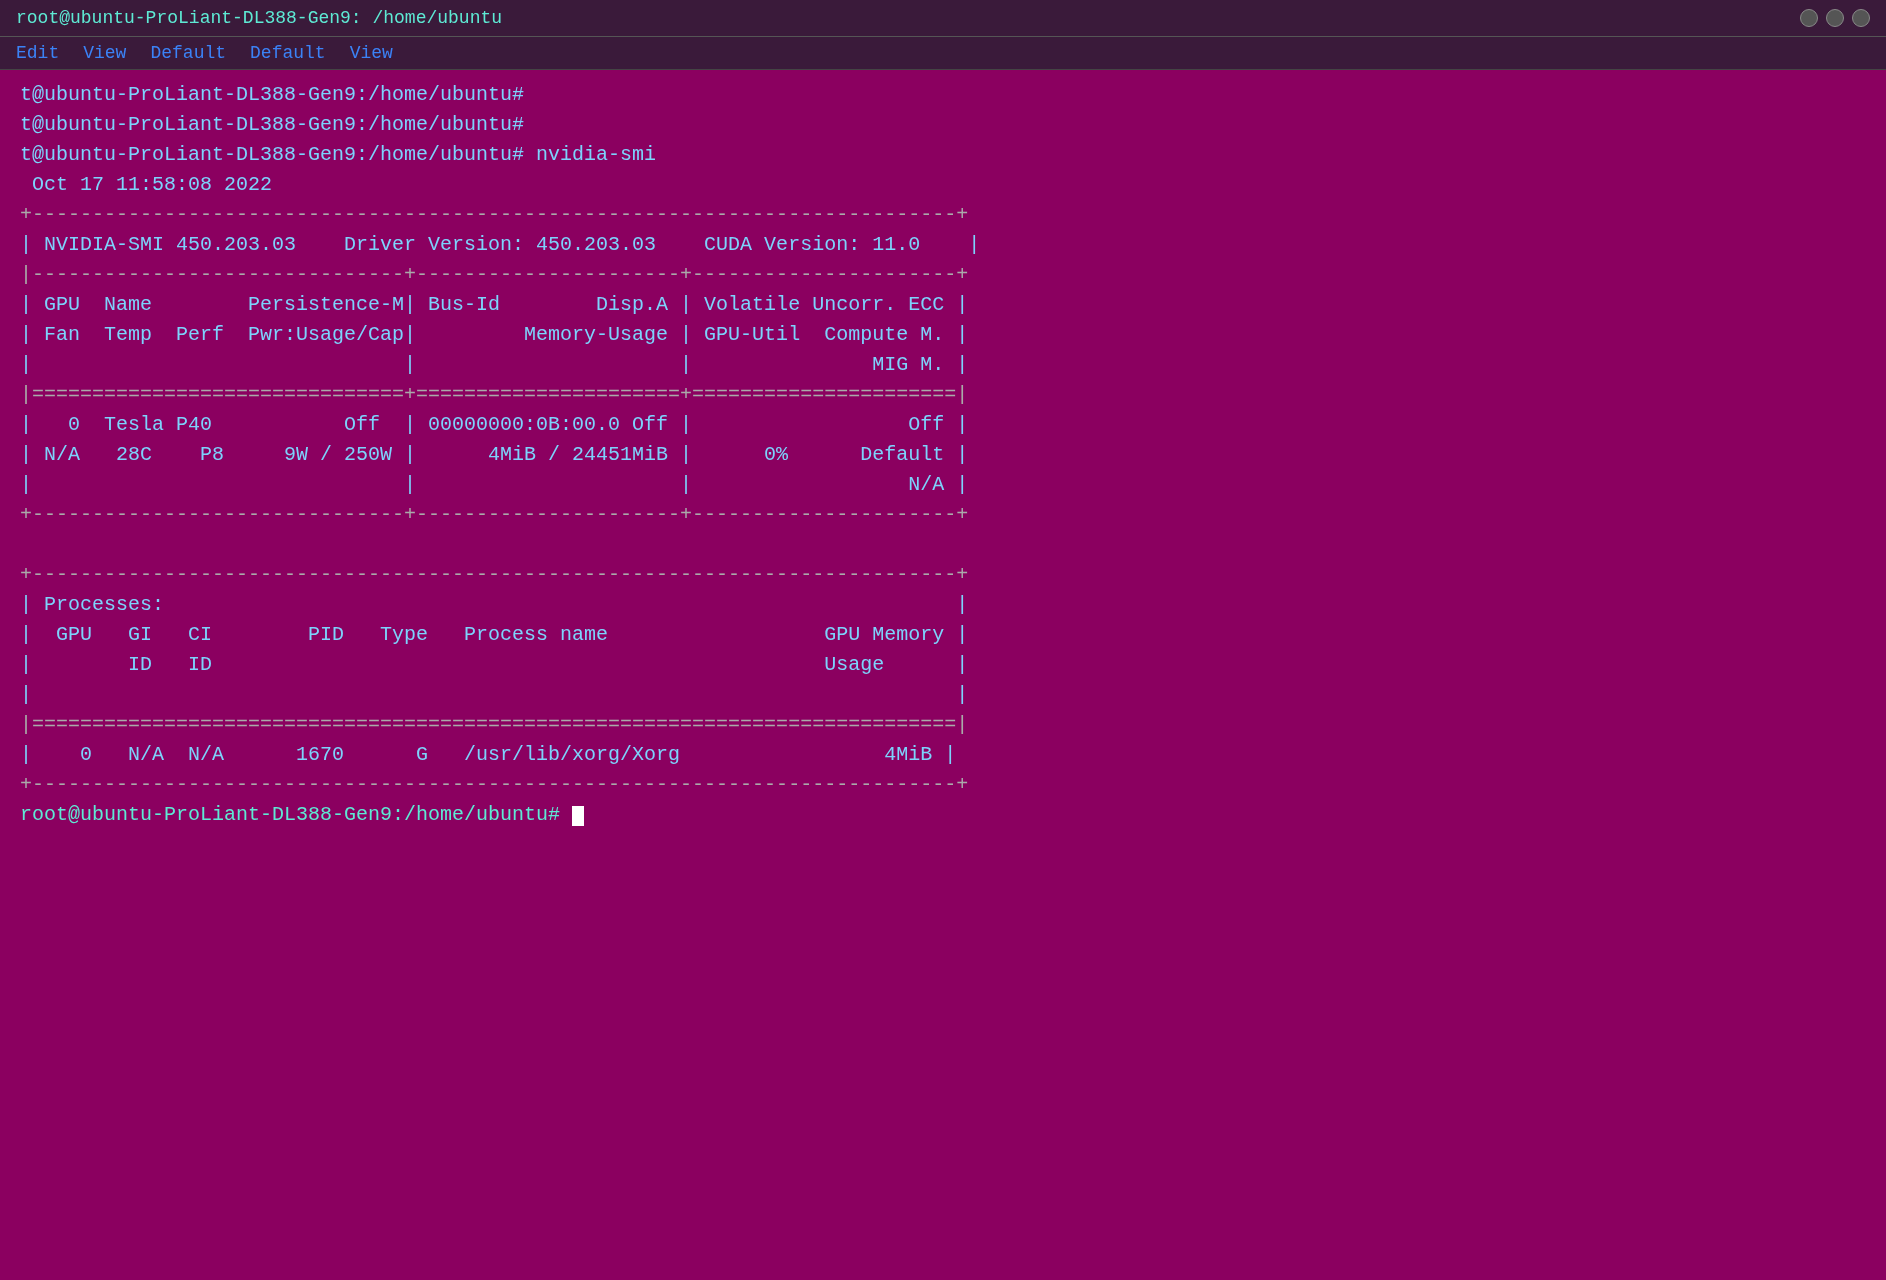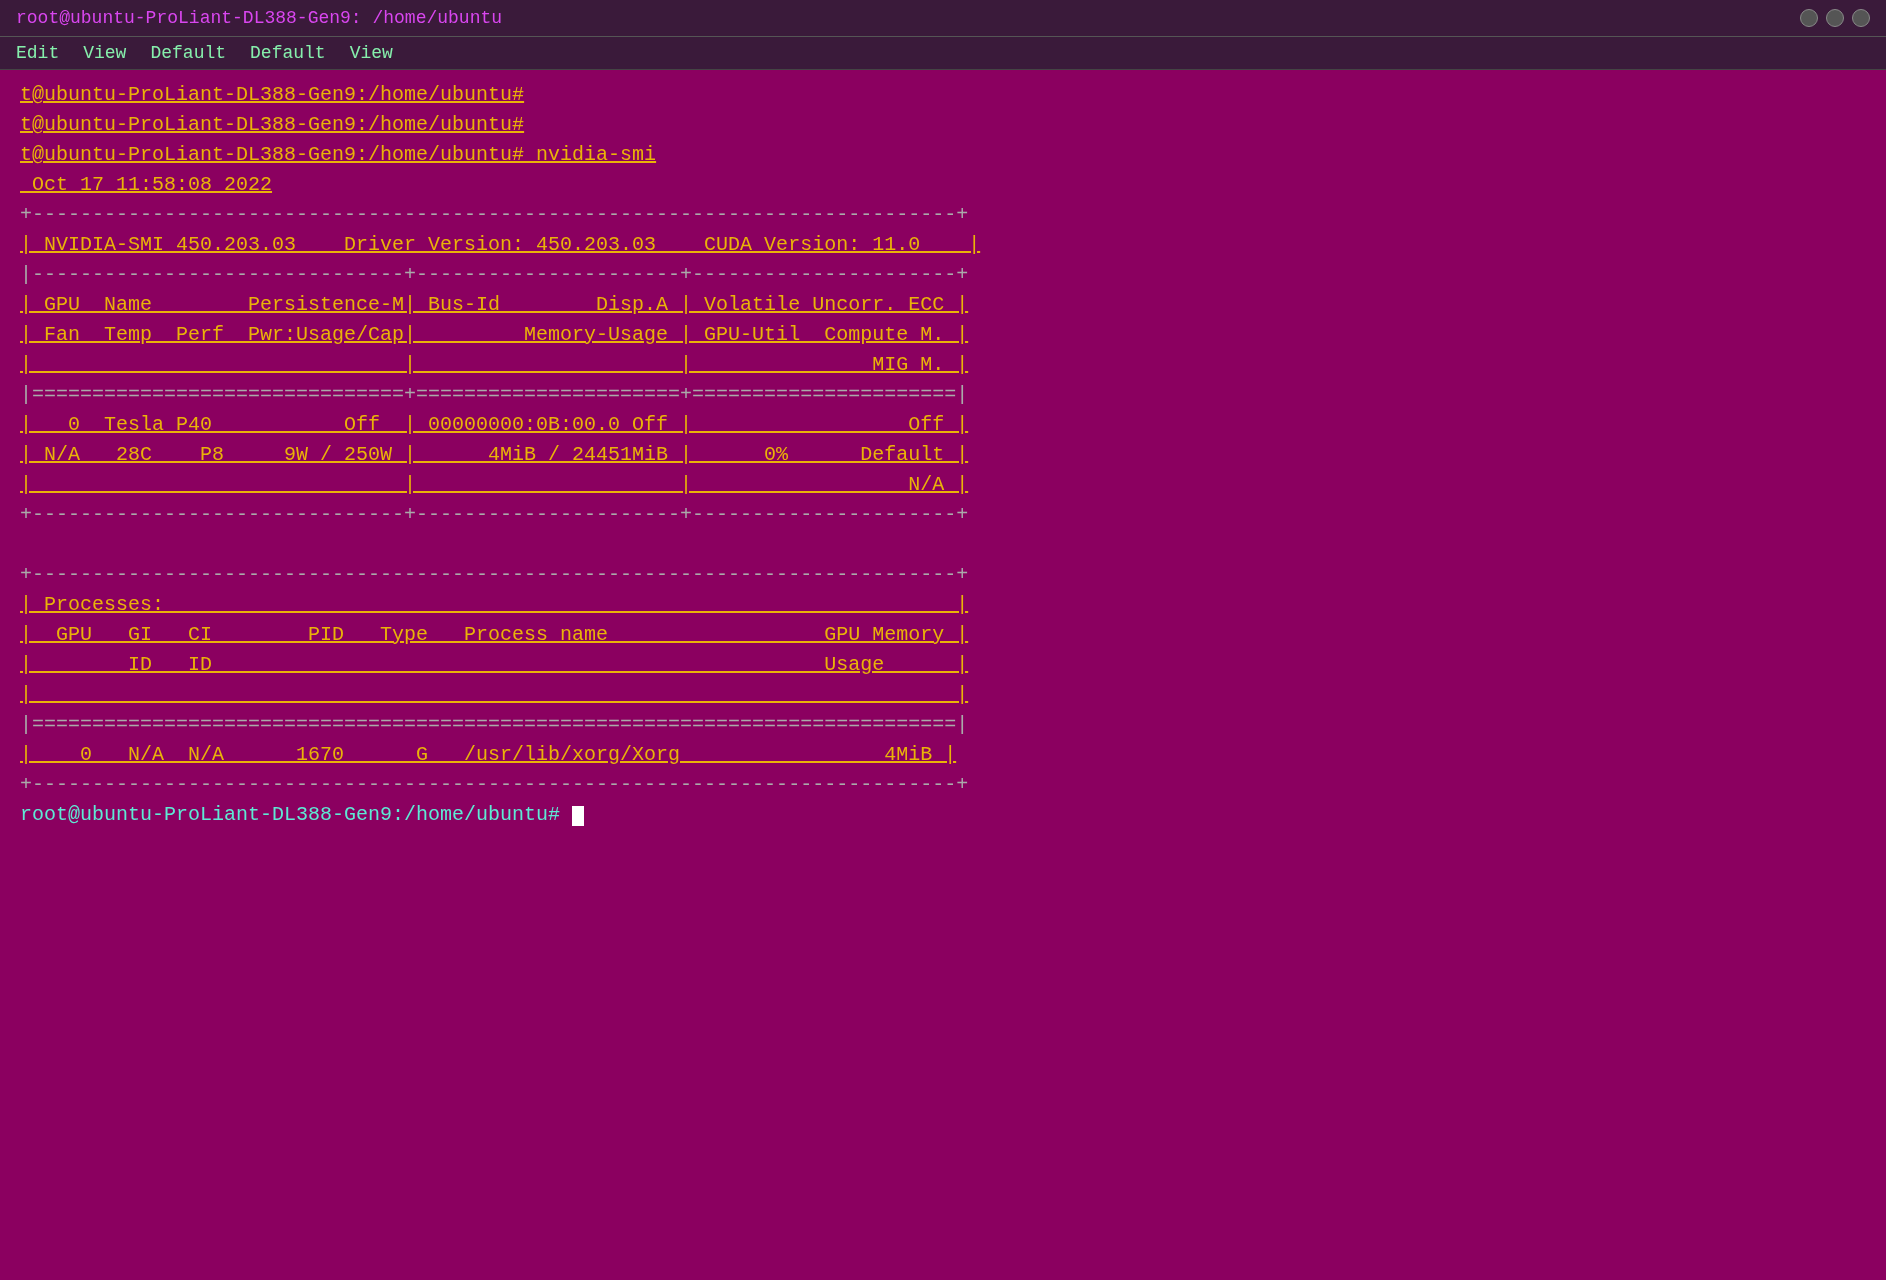--- a/index.html
+++ b/index.html
@@ -27,21 +27,21 @@
     .title-bar {
       background: #3a1a3a;
       padding: 8px 16px;
       display: flex;
       align-items: center;
       justify-content: space-between;
       border-bottom: 1px solid #555;
     }
 
     .title-bar-title {
-      color: #d946ef;
+      color: #5eead4;
       font-size: 18px;
       font-family: 'Courier New', Courier, monospace;
     }
 
     .title-bar-controls {
       display: flex;
       gap: 8px;
     }
 
     .title-bar-btn {
@@ -55,21 +55,21 @@
 
     .menu-bar {
       background: #3a1a3a;
       padding: 6px 16px;
       display: flex;
       gap: 24px;
       border-bottom: 1px solid #444;
     }
 
     .menu-item {
-      color: #86efac;
+      color: #3b82f6;
       font-size: 18px;
       font-family: 'Courier New', Courier, monospace;
       cursor: pointer;
     }
 
     .terminal-content {
       flex: 1;
       background: #8b0060;
       padding: 10px 20px;
       color: #ffffff;
@@ -81,22 +81,21 @@
 
     .prompt-line {
       color: #5eead4;
     }
 
     .dashed-line {
       color: #aaaaaa;
     }
 
     .data-line {
-      color: #eab308;
-      text-decoration: underline;
+      color: #7dd3fc;
     }
 
     .equals-line {
       color: #aaaaaa;
     }
 
     .cursor {
       display: inline-block;
       width: 12px;
       height: 20px;

